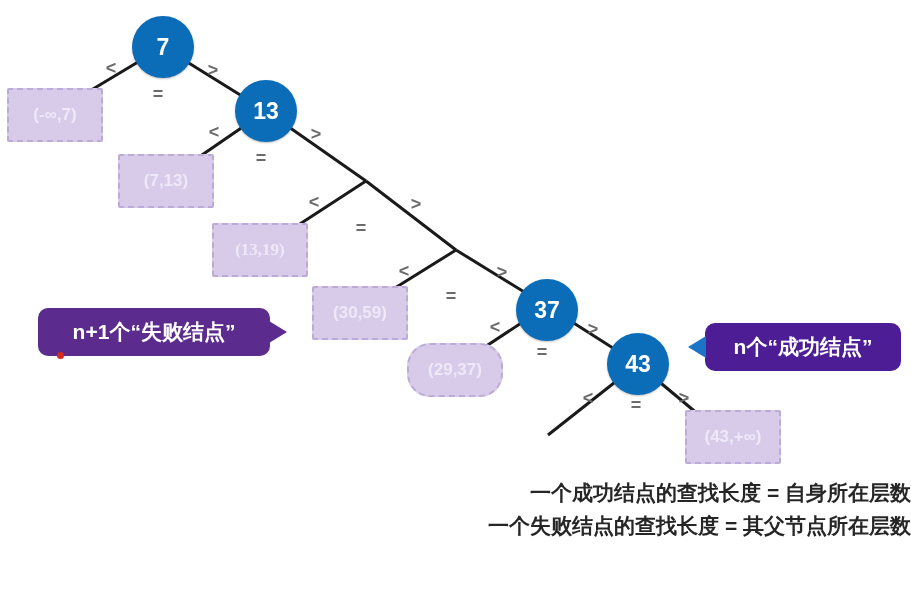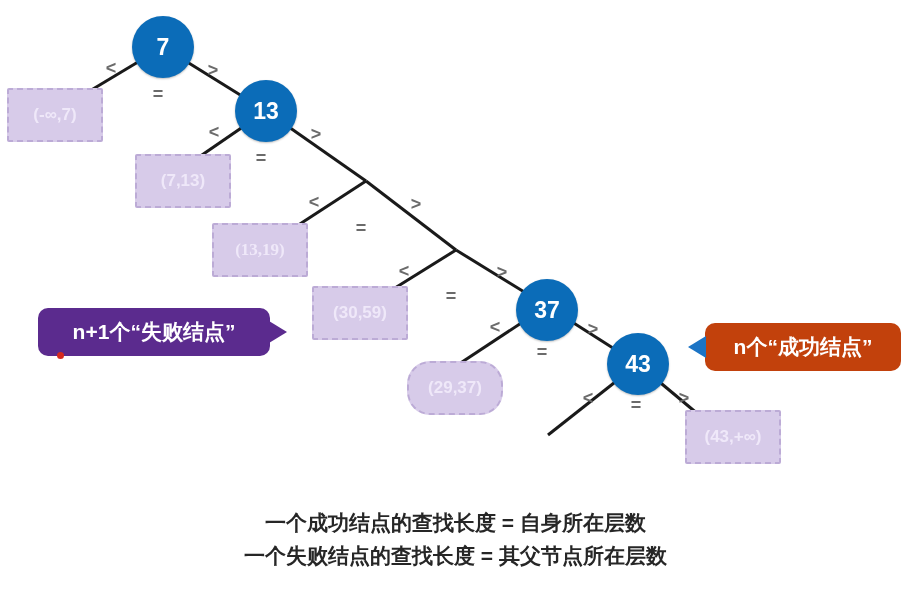--- a/index.html
+++ b/index.html
@@ -13,23 +13,23 @@
   .fail{position:absolute;width:92px;height:50px;background:#d7cbe9;
         border:2px dashed #bcabd6;border-radius:2px;color:#efe8f9;
         font-weight:bold;font-size:17px;display:flex;align-items:center;justify-content:center;}
   .oplabel{position:absolute;transform:translate(-50%,-50%);color:#6b6b6b;
         font-weight:bold;font-size:18px;}
   .callout{position:absolute;height:48px;border-radius:10px;color:#ffffff;
         font-weight:bold;font-size:21px;display:flex;align-items:center;justify-content:center;}
   .callout .arrow{position:absolute;width:0;height:0;border-top:11px solid transparent;border-bottom:11px solid transparent;}
   .callout-fail{background:#5b2b8e;}
   .callout-fail .arrow{right:-17px;border-left:18px solid #5b2b8e;top:13px;}
-  .callout-success{background:#c2410c;}
+  .callout-success{background:#4c1d95;}
   .callout-success .arrow{left:-17px;border-right:18px solid #1b74c5;top:13px;}
-  .notes{position:absolute;left:0;top:506px;width:911px;text-align:center;
+  .notes{position:absolute;left:0;top:476px;width:911px;text-align:right;
         color:#262626;font-weight:bold;font-size:21px;line-height:33px;}
   .red-dot{position:absolute;left:57px;top:352px;width:7px;height:7px;border-radius:50%;background:#d62a1e;}
 </style>
 </head>
 <body>
 
 <div class="stage">
 
   <svg class="edges" viewBox="0 0 911 604">
     <g stroke="#1a1a1a" stroke-width="3">
@@ -42,24 +42,24 @@
       <line x1="456" y1="250" x2="358" y2="311"></line>
       <line x1="456" y1="250" x2="547" y2="306"></line>
       <line x1="547" y1="306" x2="453" y2="368"></line>
       <line x1="547" y1="306" x2="638" y2="364"></line>
       <line x1="638" y1="364" x2="548" y2="435"></line>
       <line x1="638" y1="364" x2="723" y2="435"></line>
     </g>
   </svg>
 
   <div class="fail" style="left:7px;top:88px;">(-∞,7)</div>
-  <div class="fail" style="left:135px;top:154px;text-align:right;">(7,13)</div>
+  <div class="fail" style="left:118px;top:154px;text-align:right;">(7,13)</div>
   <div class="fail" style="left:212px;top:223px;font-family:Liberation Serif, serif;">(13,19)</div>
   <div class="fail" style="left:312px;top:286px;">(30,59)</div>
-  <div class="fail" style="left:407px;top:361px;border-radius:23px;">(29,37)</div>
+  <div class="fail" style="left:407px;top:343px;border-radius:23px;">(29,37)</div>
   <div class="fail" style="left:677px;top:410px;margin-left:8px;">(43,+∞)</div>
 
   <div class="node" style="left:132px;top:16px;">7</div>
   <div class="node" style="left:235px;top:80px;">13</div>
   <div class="node" style="left:516px;top:279px;">37</div>
   <div class="node" style="left:607px;top:333px;">43</div>
 
   <span class="oplabel" style="left:111px;top:68px;">&lt;</span>
   <span class="oplabel" style="left:213px;top:70px;">&gt;</span>
   <span class="oplabel" style="left:158px;top:94px;">=</span>

